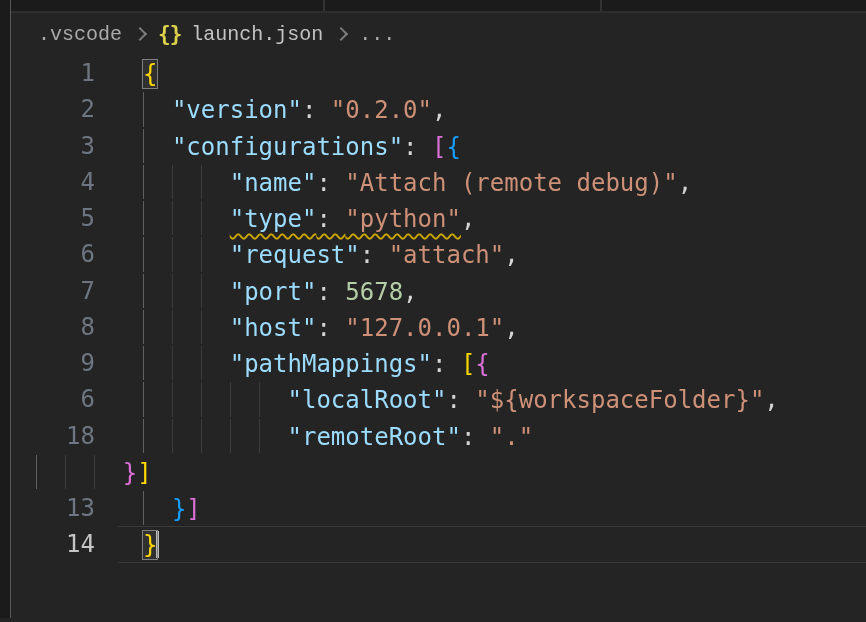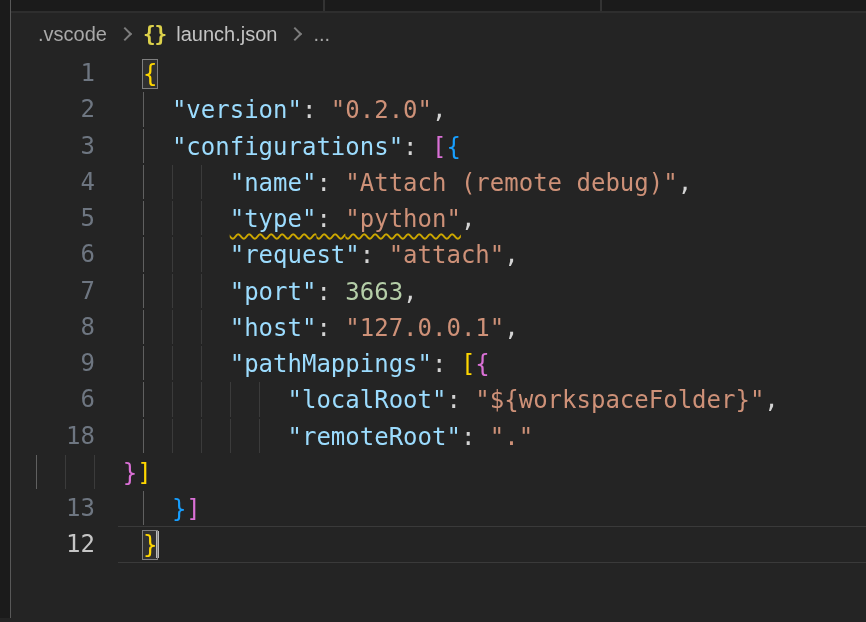--- a/index.html
+++ b/index.html
@@ -20,21 +20,21 @@
   }
   .tab-seg{position:absolute;top:0;height:11px;}
   .tab-sep{position:absolute;top:0;width:2px;height:11px;background:var(--tab-separator);}
   
   .breadcrumb{
     position:absolute;left:11px;top:14px;right:0;height:40px;
     display:flex;align-items:center;padding-left:27px;gap:10px;
     font-family:"Liberation Sans",sans-serif;font-size:20px;
     color:var(--breadcrumb-text);
   }
-  .crumb{cursor:default;}
+  .crumb{cursor:default;font-family:Liberation Mono, monospace;}
   .crumb-file{color:var(--breadcrumb-file);}
   .chev{
     width:8px;height:8px;border-right:2px solid var(--breadcrumb-chevron);
     border-top:2px solid var(--breadcrumb-chevron);transform:rotate(45deg);
     margin:0 3px;flex:0 0 auto;
   }
   .json-icon{
     color:var(--json-icon);font-family:"DejaVu Sans Mono",monospace;
     font-size:21px;font-weight:bold;letter-spacing:-1px;
   }
@@ -119,21 +119,21 @@
       <div class="code-row">
         <div class="gutter-num">5</div>
         <div class="row-body"><i class="guide lvl0" style="left: 25px;"></i><i class="guide" style="left: 53.88px;"></i><i class="guide" style="left: 82.76px;"></i><span class="row-text">      <span class="wavy"><span class="tok key">"type"</span><span class="tok pun">: </span><span class="tok str">"python"</span></span><span class="tok pun">,</span></span></div>
       </div>
       <div class="code-row">
         <div class="gutter-num">6</div>
         <div class="row-body"><i class="guide lvl0" style="left: 25px;"></i><i class="guide" style="left: 53.88px;"></i><i class="guide" style="left: 82.76px;"></i><span class="row-text">      <span class="tok key">"request"</span><span class="tok pun">: </span><span class="tok str">"attach"</span><span class="tok pun">,</span></span></div>
       </div>
       <div class="code-row">
         <div class="gutter-num">7</div>
-        <div class="row-body"><i class="guide lvl0" style="left: 25px;"></i><i class="guide" style="left: 53.88px;"></i><i class="guide" style="left: 82.76px;"></i><span class="row-text">      <span class="tok key">"port"</span><span class="tok pun">: </span><span class="tok num">3663</span><span class="tok pun">,</span></span></div>
+        <div class="row-body"><i class="guide lvl0" style="left: 25px;"></i><i class="guide" style="left: 53.88px;"></i><i class="guide" style="left: 82.76px;"></i><span class="row-text">      <span class="tok key">"port"</span><span class="tok pun">: </span><span class="tok num">5678</span><span class="tok pun">,</span></span></div>
       </div>
       <div class="code-row">
         <div class="gutter-num">8</div>
         <div class="row-body"><i class="guide lvl0" style="left: 25px;"></i><i class="guide" style="left: 53.88px;"></i><i class="guide" style="left: 82.76px;"></i><span class="row-text">      <span class="tok key">"host"</span><span class="tok pun">: </span><span class="tok str">"127.0.0.1"</span><span class="tok pun">,</span></span></div>
       </div>
       <div class="code-row">
         <div class="gutter-num">9</div>
         <div class="row-body"><i class="guide lvl0" style="left: 25px;"></i><i class="guide" style="left: 53.88px;"></i><i class="guide" style="left: 82.76px;"></i><span class="row-text">      <span class="tok key">"pathMappings"</span><span class="tok pun">: </span><span class="tok b1">[</span><span class="tok b2">{</span></span></div>
       </div>
       <div class="code-row">
@@ -145,18 +145,18 @@
         <div class="row-body"><i class="guide lvl0" style="left: 25px;"></i><i class="guide" style="left: 53.88px;"></i><i class="guide" style="left: 82.76px;"></i><i class="guide" style="left: 111.64px;"></i><i class="guide" style="left: 140.52px;"></i><span class="row-text">          <span class="tok key">"remoteRoot"</span><span class="tok pun">: </span><span class="tok str">"."</span></span></div>
       </div>
       <div class="code-row">
         <div class="row-body"><i class="guide lvl0" style="left: 25px;"></i><i class="guide" style="left: 53.88px;"></i><i class="guide" style="left: 82.76px;"></i><span class="row-text">      <span class="tok b2">}</span><span class="tok b1">]</span></span></div>
       </div>
       <div class="code-row">
         <div class="gutter-num">13</div>
         <div class="row-body"><i class="guide lvl0" style="left: 25px;"></i><span class="row-text">  <span class="tok b3">}</span><span class="tok b2">]</span></span></div>
       </div>
       <div class="code-row active">
-        <div class="gutter-num">12</div>
+        <div class="gutter-num">14</div>
         <div class="row-body"><span class="row-text"><span class="tok b1 boxed">}</span><span class="cursor"></span></span></div>
       </div>
     </div>
 
 </div>
 
 </body></html>

